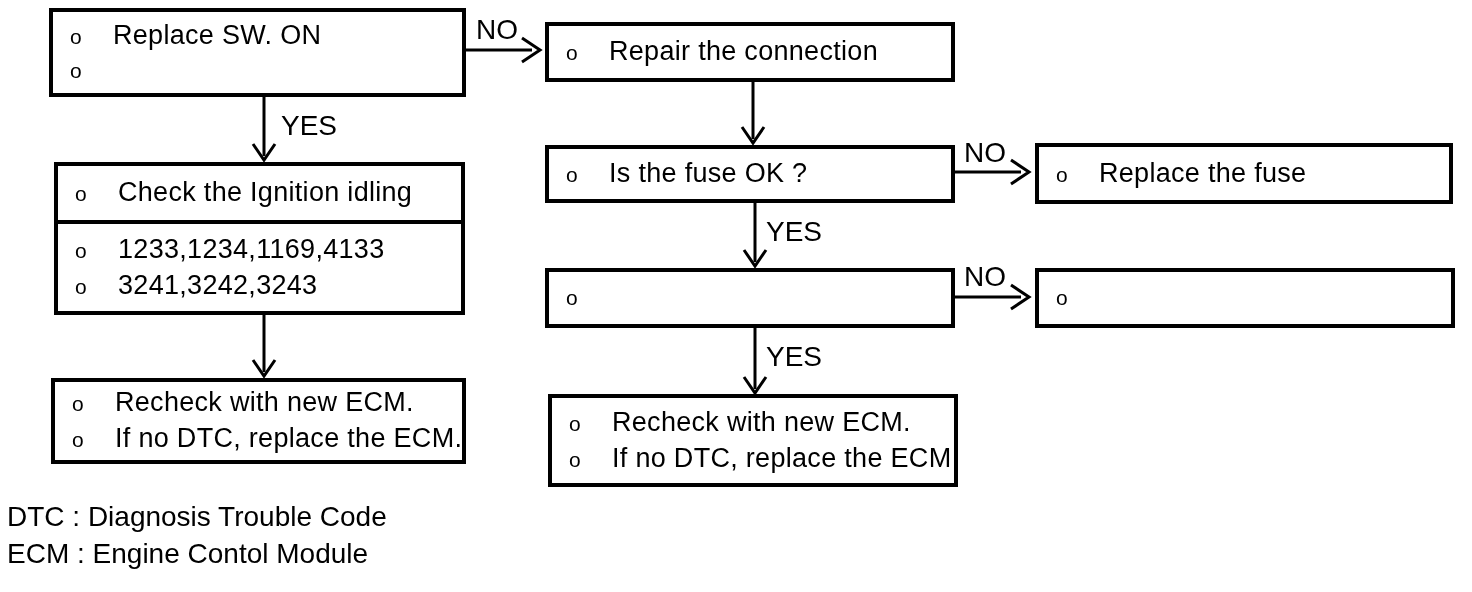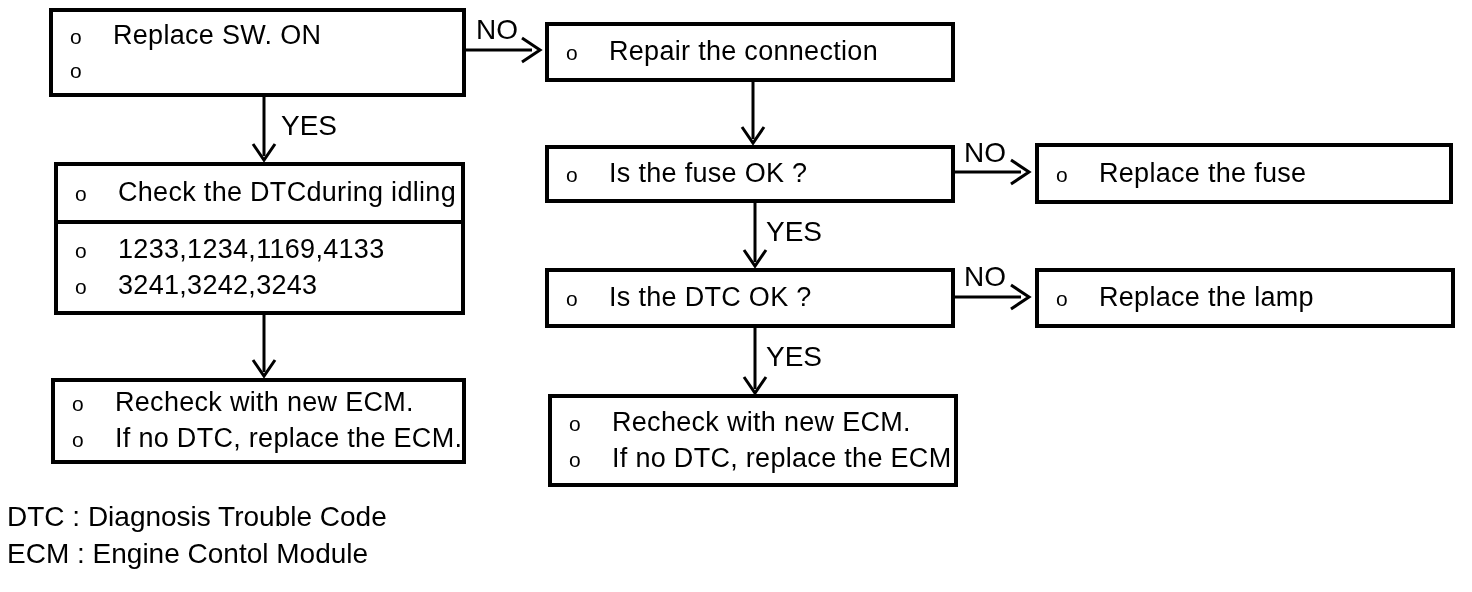--- a/index.html
+++ b/index.html
@@ -77,21 +77,21 @@
   <div class="box" style="left:545px;top:22px;width:410px;height:60px;">
     <div class="row">
       <span class="bullet">o</span>
       <span class="row-text">Repair the connection</span>
     </div>
   </div>
 
   <div class="box" style="left:54px;top:162px;width:411px;height:62px;">
     <div class="row">
       <span class="bullet">o</span>
-      <span class="row-text">Check the DTCduring idling</span>
+      <span class="row-text">Check the Ignition idling</span>
     </div>
   </div>
 
   <div class="box no-top" style="left:54px;top:224px;width:411px;height:91px;">
     <div class="row">
       <span class="bullet">o</span>
       <span class="row-text">1233,1234,1169,4133</span>
     </div>
     <div class="row">
       <span class="bullet">o</span>
@@ -120,28 +120,26 @@
   <div class="box" style="left:1035px;top:143px;width:418px;height:61px;">
     <div class="row">
       <span class="bullet">o</span>
       <span class="row-text">Replace the fuse</span>
     </div>
   </div>
 
   <div class="box" style="left:545px;top:268px;width:410px;height:60px;">
     <div class="row">
       <span class="bullet">o</span>
-      <span class="row-text">Is the DTC OK ?</span>
     </div>
   </div>
 
   <div class="box" style="left:1035px;top:268px;width:420px;height:60px;">
     <div class="row">
       <span class="bullet">o</span>
-      <span class="row-text">Replace the lamp</span>
     </div>
   </div>
 
   <div class="box" style="left:548px;top:394px;width:410px;height:93px;">
     <div class="row">
       <span class="bullet">o</span>
       <span class="row-text">Recheck with new ECM.</span>
     </div>
     <div class="row">
       <span class="bullet">o</span>

